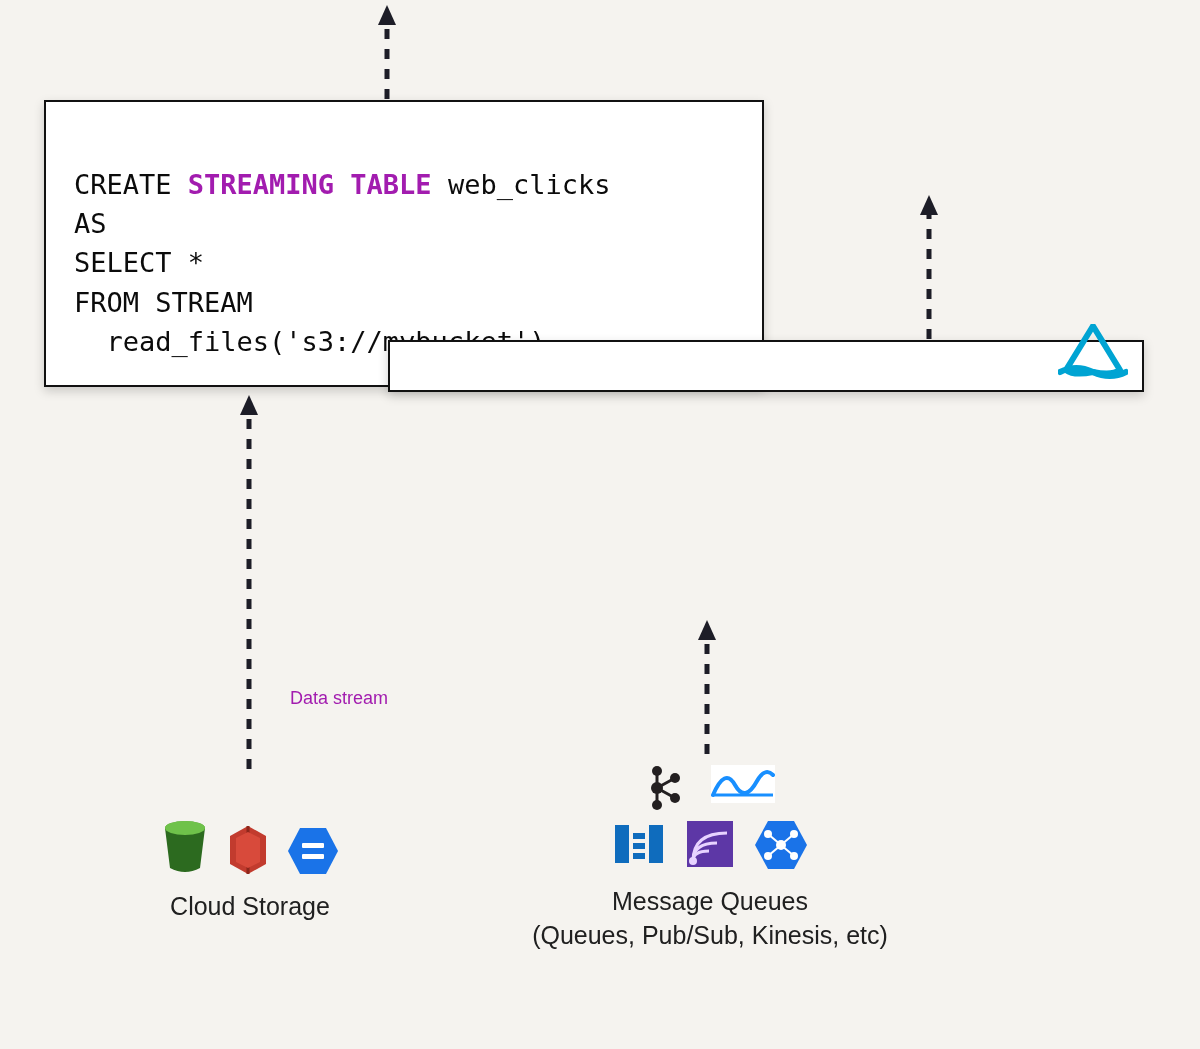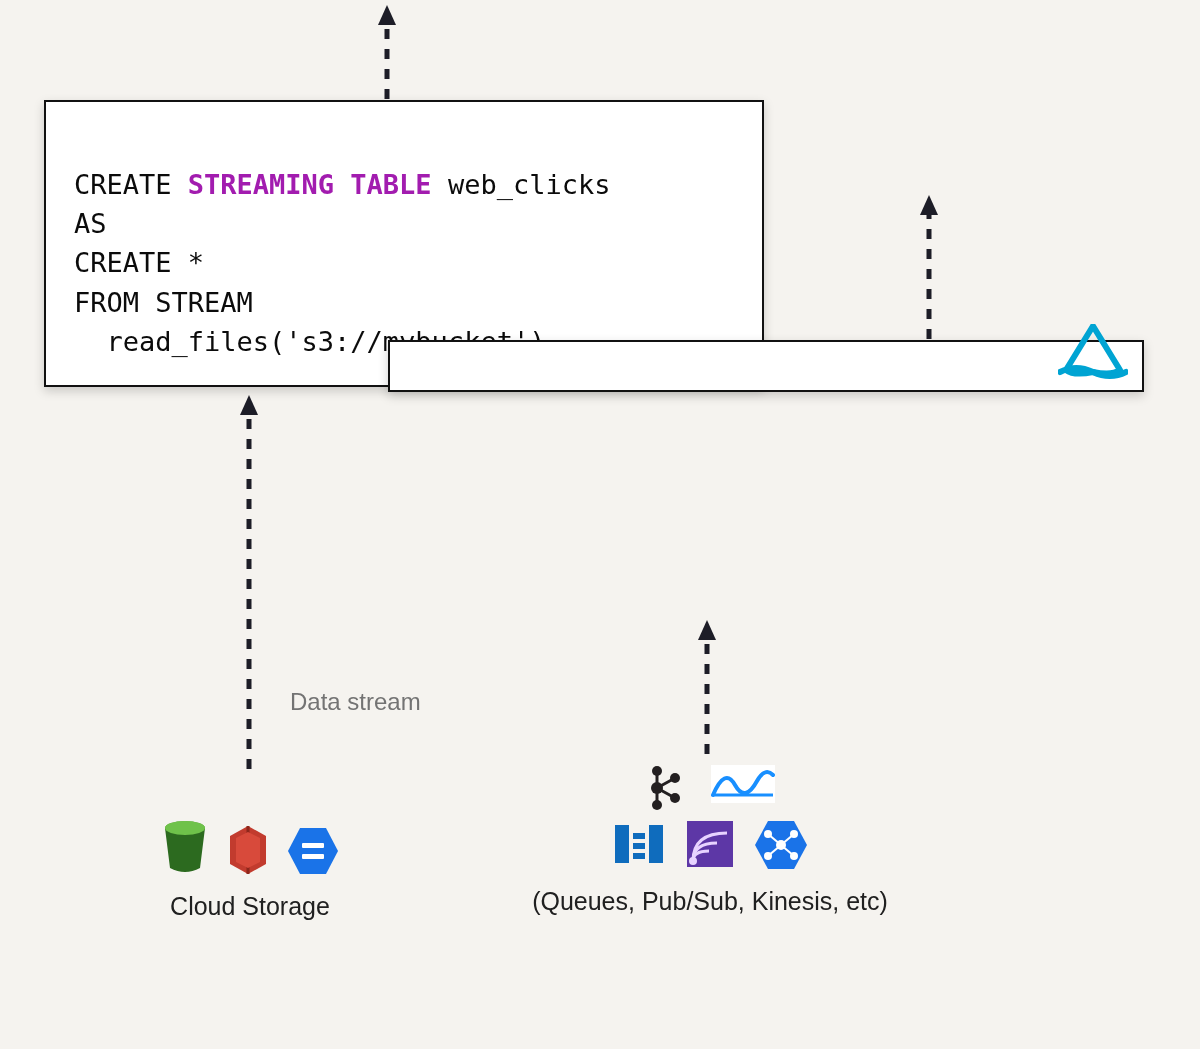--- a/index.html
+++ b/index.html
@@ -38,22 +38,22 @@
     width: 70px;
     height: 56px;
   }
 
   
   .arrow { position: absolute; pointer-events: none; }
 
   
   .stream-label {
     position: absolute;
-    font-size: 24px;
-    color: #737373;
+    font-size: 18px;
+    color: #a21caf;
   }
 
   
   .src-group { position: absolute; text-align: center; }
   .src-icons { display: flex; justify-content: center; align-items: flex-end; gap: 18px; flex-wrap: wrap; }
   .src-cap   { font-size: 25px; color: #202020; margin-top: 16px; line-height: 1.35; }
 </style>
 </head>
 <body>
 
@@ -61,21 +61,21 @@
 
   <svg class="arrow" style="left:375px; top:5px; width:24px; height:95px;" viewBox="0 0 24 95">
     <line x1="12" y1="94" x2="12" y2="20" stroke="#1d1d27" stroke-width="5" stroke-dasharray="10 10"></line>
     <polygon points="12,0 3,20 21,20" fill="#1d1d27"></polygon>
   </svg>
 
   <div class="codebox" style="left:44px; top:100px; width:720px;">
     <div class="code">
 <span>CREATE </span><span class="kw">STREAMING TABLE</span><span> web_clicks</span>
 <span>AS</span>
-<span>CREATE *</span>
+<span>SELECT *</span>
 <span>FROM STREAM</span>
 <span>  read_files('s3://mybucket')</span></div>
   </div>
 
   <svg class="arrow" style="left:917px; top:195px; width:24px; height:145px;" viewBox="0 0 24 145">
     <line x1="12" y1="144" x2="12" y2="20" stroke="#1d1d27" stroke-width="5" stroke-dasharray="10 10"></line>
     <polygon points="12,0 3,20 21,20" fill="#1d1d27"></polygon>
   </svg>
 
   <div class="codebox" style="left:388px; top:340px; width:756px;">
@@ -170,17 +170,18 @@
           <circle cx="13" cy="35" r="4" fill="#fff"></circle>
           <circle cx="39" cy="35" r="4" fill="#fff"></circle>
           <line x1="26" y1="24" x2="13" y2="13" stroke="#fff" stroke-width="2"></line>
           <line x1="26" y1="24" x2="39" y2="13" stroke="#fff" stroke-width="2"></line>
           <line x1="26" y1="24" x2="13" y2="35" stroke="#fff" stroke-width="2"></line>
           <line x1="26" y1="24" x2="39" y2="35" stroke="#fff" stroke-width="2"></line>
         </svg>
       </div>
     </div>
     <div class="src-cap">
+      <div>Message Queues</div>
       <div>(Queues, Pub/Sub, Kinesis, etc)</div>
     </div>
   </div>
 
 </div>
 
 </body></html>

